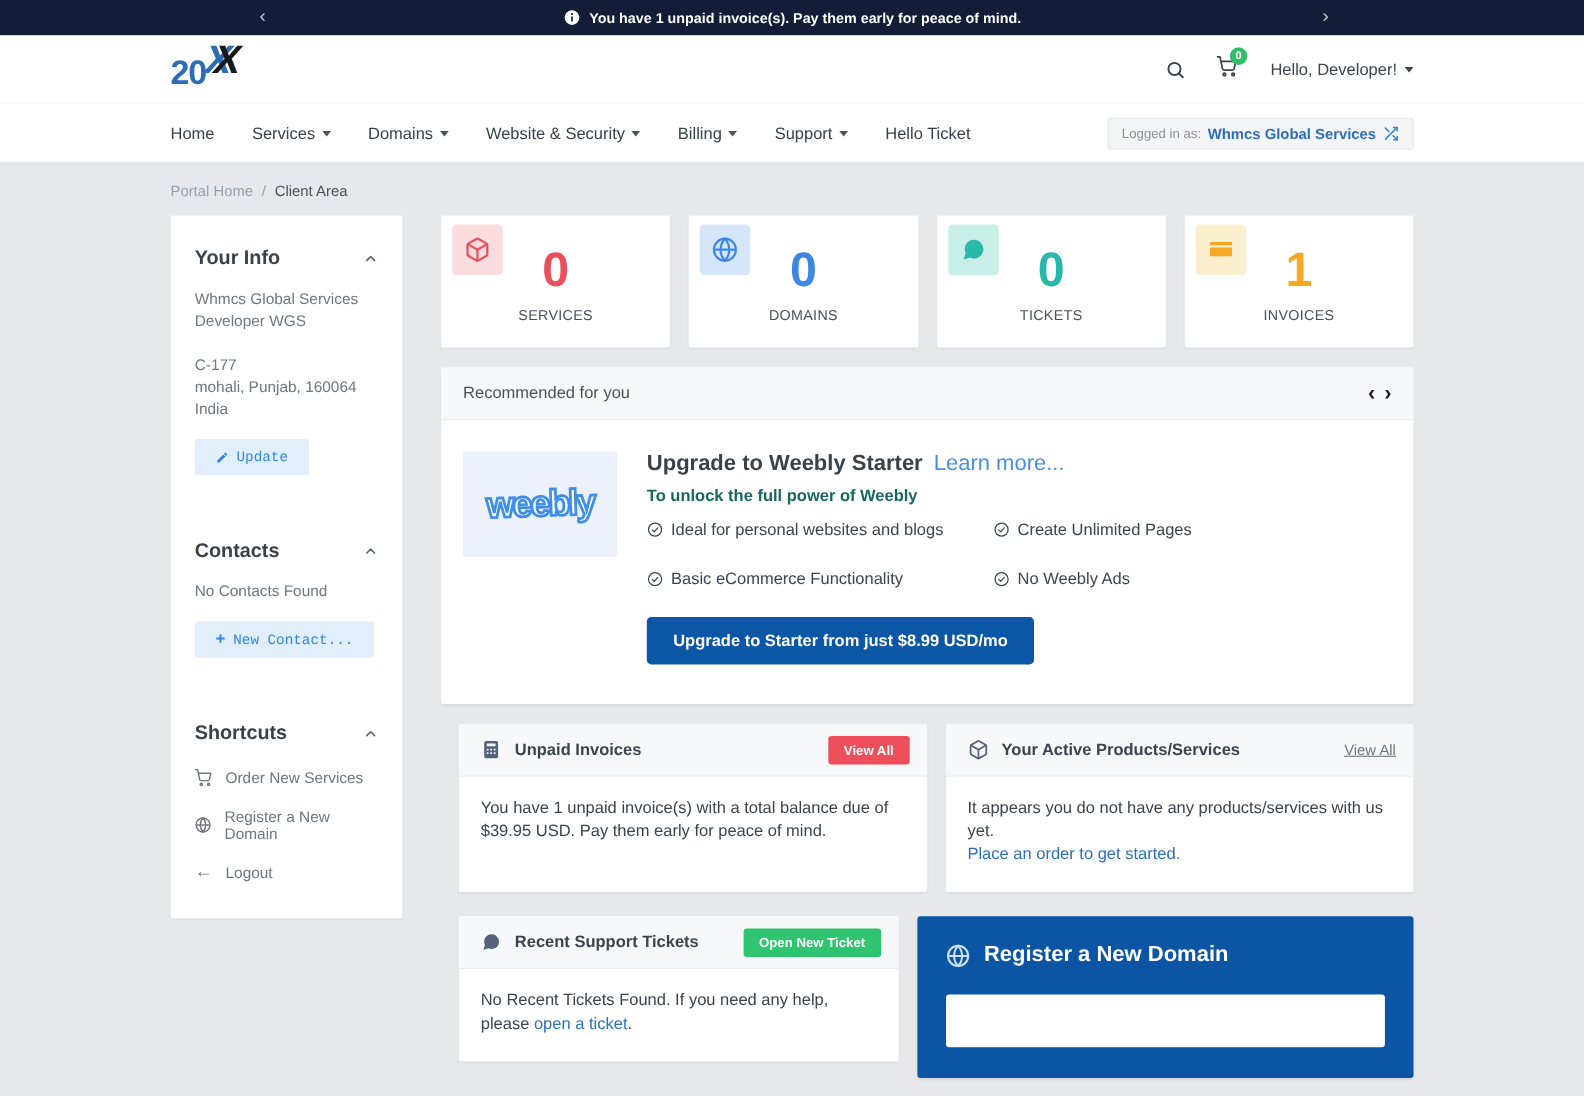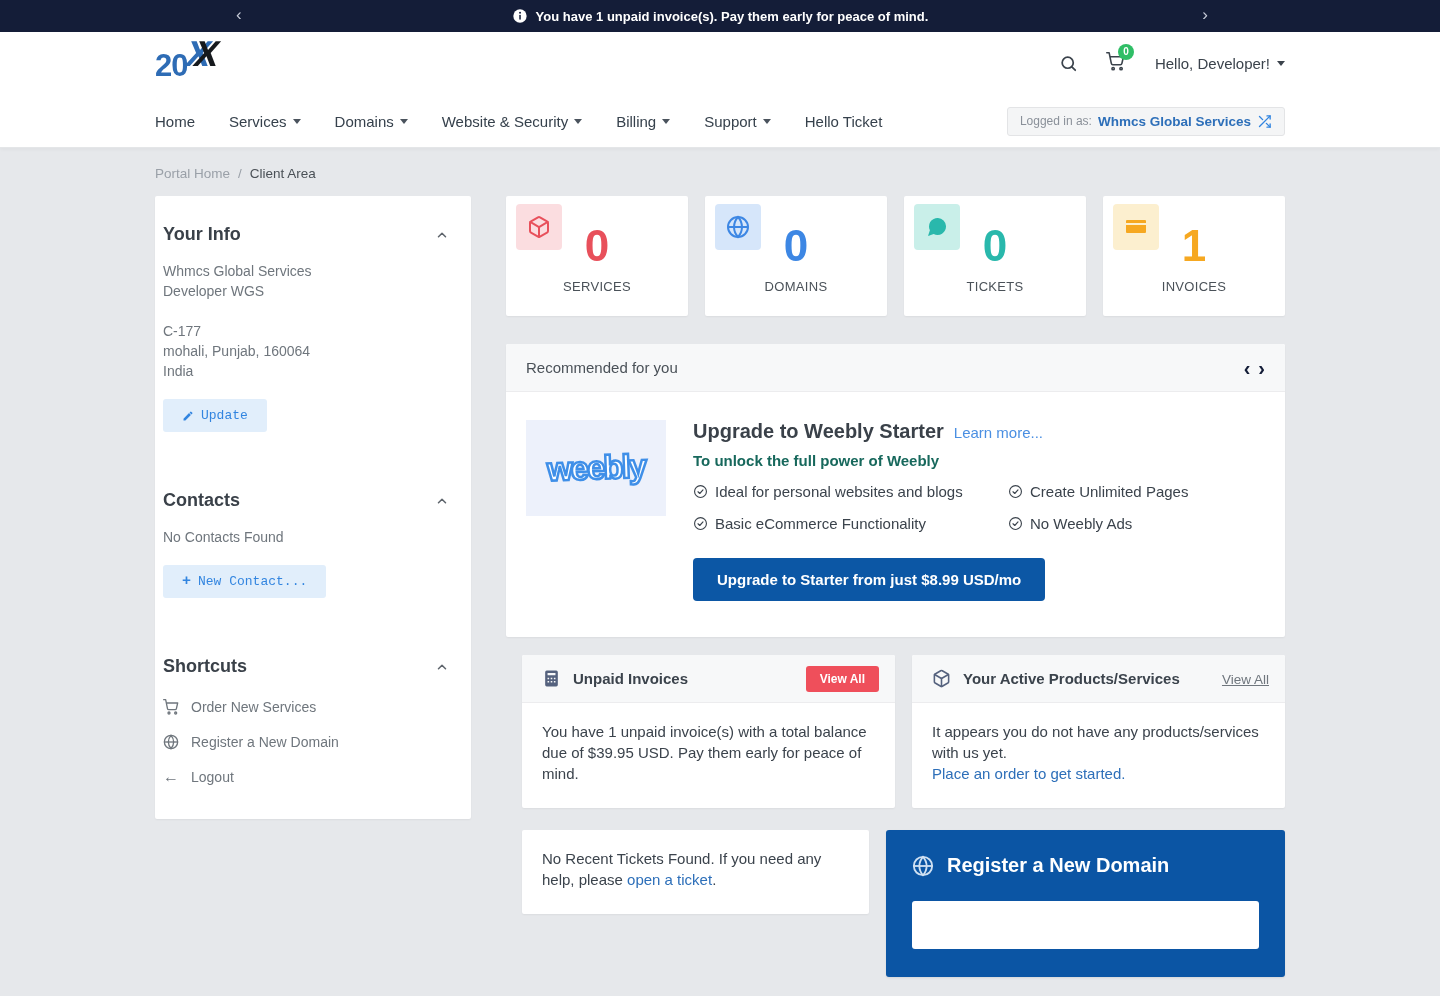--- a/index.html
+++ b/index.html
@@ -73,22 +73,22 @@
 
   
   .breadcrumb { padding-top:18px; font-size:13.5px; display:flex; gap:8px; align-items:center; }
   .breadcrumb .bc-home { color:#9aa0a8; cursor:pointer; }
   .breadcrumb .bc-sep { color:#9aa0a8; }
   .breadcrumb .bc-cur { color:#4a5056; }
 
   
   .content { display:flex; margin-top:15px; align-items:flex-start; padding-bottom:38px; }
   .sidebar {
-    width:316px; background:#fff; border-radius:2px; box-shadow:0 1px 2px rgba(0,0,0,0.05);
-    padding:28px 22px 34px 8px; flex-shrink:0;
+    width:211px; background:#fff; border-radius:2px; box-shadow:0 1px 2px rgba(0,0,0,0.05);
+    padding:28px 22px 34px 22px; flex-shrink:0;
   }
   .main { flex:1; margin-left:35px; }
 
   
   .side-sec + .side-sec { margin-top:58px; }
   .side-title { display:flex; align-items:center; }
   .side-title h2 { font-size:18px; font-weight:bold; color:#3a4149; }
   .side-title .collapse { margin-left:auto; color:#5f666d; cursor:pointer; display:inline-flex; }
   .side-title .collapse svg { width:14px; height:14px; }
   .side-lines { margin-top:16px; font-size:14px; color:#6f767d; line-height:20px; }
@@ -139,40 +139,40 @@
   a.blue-link { color:#2d6fb9; text-decoration:none; cursor:pointer; }
   .btn-danger, .btn-success {
     border:none; color:#fff; font-size:12px; font-weight:bold; padding:6px 14px;
     border-radius:3px; cursor:pointer; font-family:inherit;
   }
   .btn-danger { background:#ef4f5b; }
   .btn-success { background:#2fc46f; }
   .view-all-link { font-size:13.5px; color:#6f767d; text-decoration:underline; cursor:pointer; }
 
   
-  .recommended { margin-top:28px; }
+  .recommended { margin-top:18px; }
   .rec-head { display:flex; align-items:center; height:48px; padding:0 20px; background:#f7f8f9; border-bottom:1px solid #ececee; }
   .rec-head .rh-title { font-size:15px; color:#4a5158; }
   .rec-arrows { margin-left:auto; display:flex; gap:8px; }
   .rec-arrows span { font-size:20px; font-weight:bold; color:#141d38; cursor:pointer; line-height:20px; }
   .rec-body { display:flex; padding:28px 20px 36px 20px; }
   .weebly-tile {
     width:140px; height:96px; background:#edf1fb; flex-shrink:0;
     display:flex; align-items:center; justify-content:center;
   }
   .weebly-word {
     font-size:33px; font-weight:800; letter-spacing:-2px; color:#fff;
     -webkit-text-stroke:2.5px #3f8fe8; transform:rotate(-2deg);
   }
   .rec-detail { margin-left:27px; flex:1; }
   .rec-title-row { display:flex; align-items:baseline; gap:10px; }
   .rec-title-row h3 { font-size:20px; font-weight:bold; color:#3a4149; }
-  .rec-title-row a { font-size:15px; color:#4a8fe2; text-decoration:none; cursor:pointer; }
+  .rec-title-row a { font-size:20px; color:#4a8fe2; text-decoration:none; cursor:pointer; }
   .rec-sub { margin-top:9px; font-size:15px; font-weight:bold; color:#17685c; }
-  .feat-grid { margin-top:14px; display:grid; grid-template-columns:315px auto; row-gap:15px; }
+  .feat-grid { margin-top:14px; display:grid; grid-template-columns:315px auto; row-gap:28px; }
   .feat-item { display:flex; align-items:center; gap:7px; font-size:15px; color:#3b434c; }
   .feat-item svg { width:15px; height:15px; color:#3b434c; flex-shrink:0; }
   .btn-cta {
     margin-top:26px; background:#0c57a5; color:#fff; font-size:15px; font-weight:bold;
     border:none; border-radius:4px; padding:13px 24px; cursor:pointer; font-family:inherit;
   }
 
   .row2, .row3 { display:flex; gap:17px;padding-left:16px; }
   .row2 { margin-top:18px; }
   .row3 { margin-top:22px; align-items:flex-start; }
@@ -510,20 +510,31 @@
           </div>
           <div class="panel-body">
             <span>It appears you do not have any products/services with us yet.</span><br>
             <a class="blue-link">Place an order to get started.</a>
           </div>
         </div>
       </div>
 
       <div class="row3">
         <div class="panel">
+          <div class="panel-head">
+            <span class="p-ic">
+              <svg viewBox="0 0 24 24">
+                  <path d="M21 11.5a8.38 8.38 0 0 1-.9 3.8 8.5 8.5 0 0 1-7.6 4.7 8.38 8.38 0 0 1-3.8-.9L3 21l1.9-5.7a8.38 8.38 0 0 1-.9-3.8 8.5 8.5 0 0 1 4.7-7.6 8.38 8.38 0 0 1 3.8-.9h.5a8.48 8.48 0 0 1 8 8v.5z" fill="currentColor"></path>
+                </svg>
+            </span>
+            <h3>Recent Support Tickets</h3>
+            <span class="head-right">
+              <button class="btn-success">Open New Ticket</button>
+            </span>
+          </div>
           <div class="panel-body">
             <span>No Recent Tickets Found. If you need any help, please</span>
             <a class="blue-link">open a ticket</a><span>.</span>
           </div>
         </div>
 
         <div class="domain-panel">
           <div class="domain-head">
             <svg viewBox="0 0 24 24" fill="none" stroke="currentColor" stroke-width="2">
                 <circle cx="12" cy="12" r="10"></circle>

